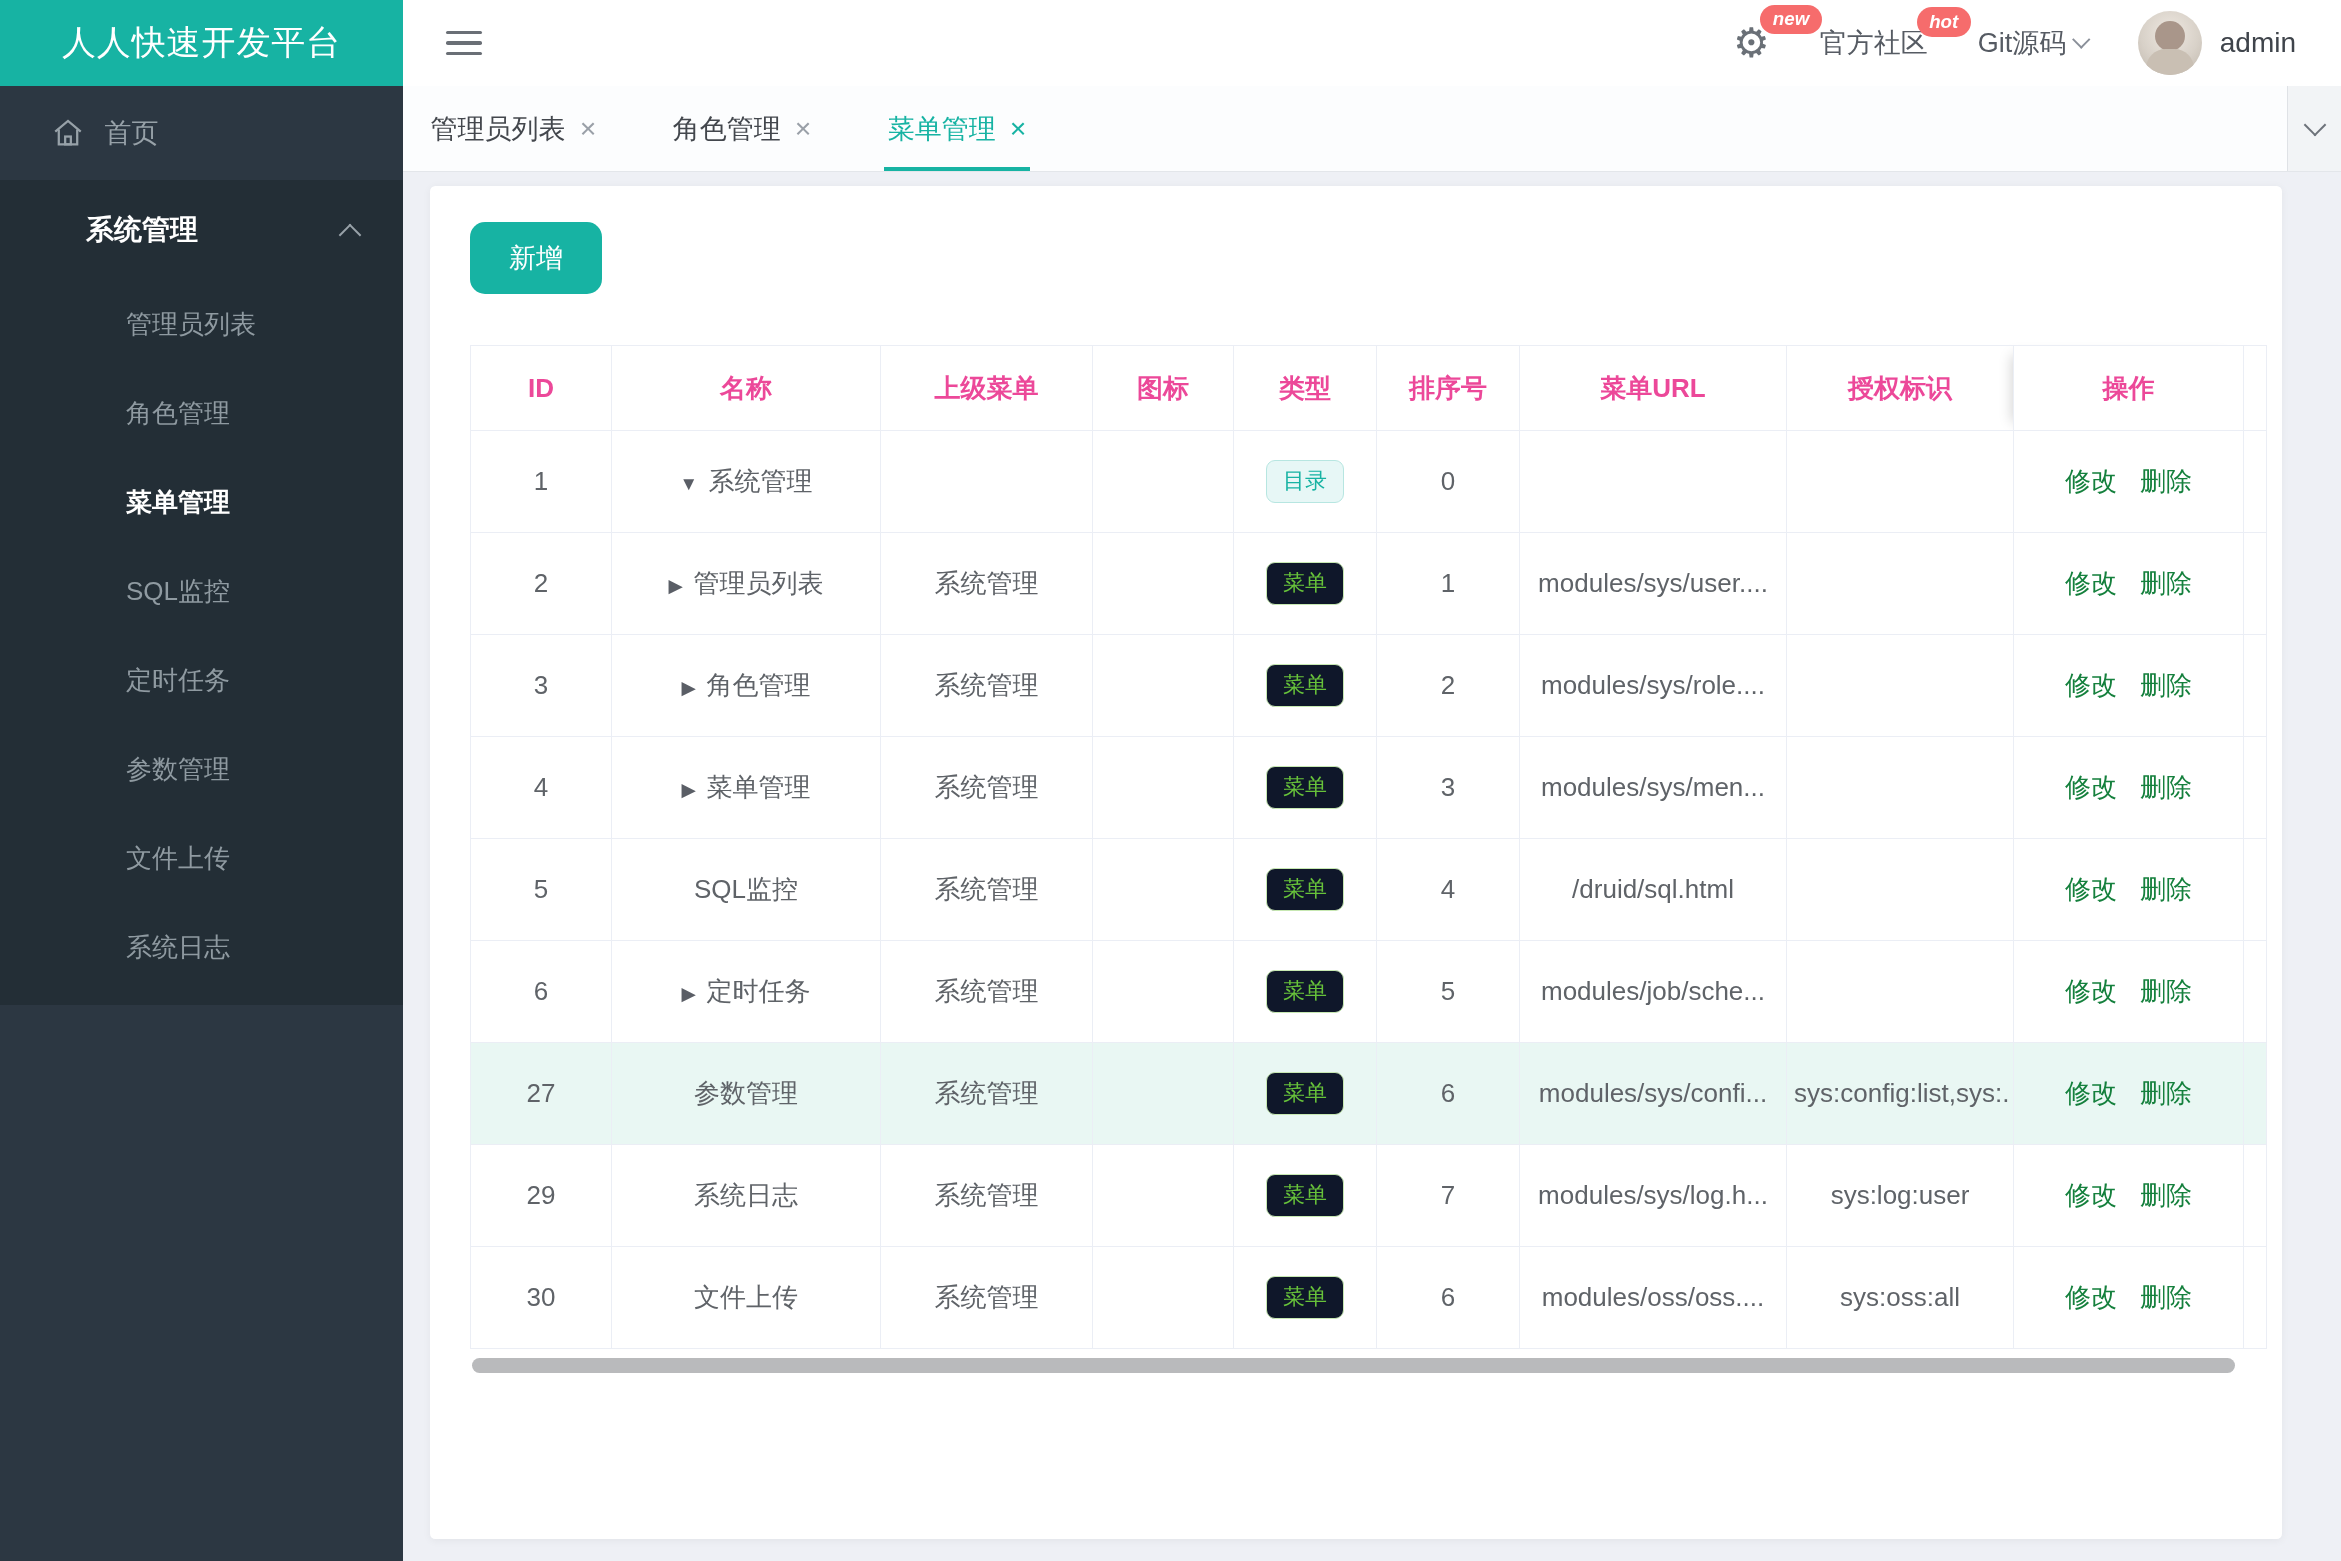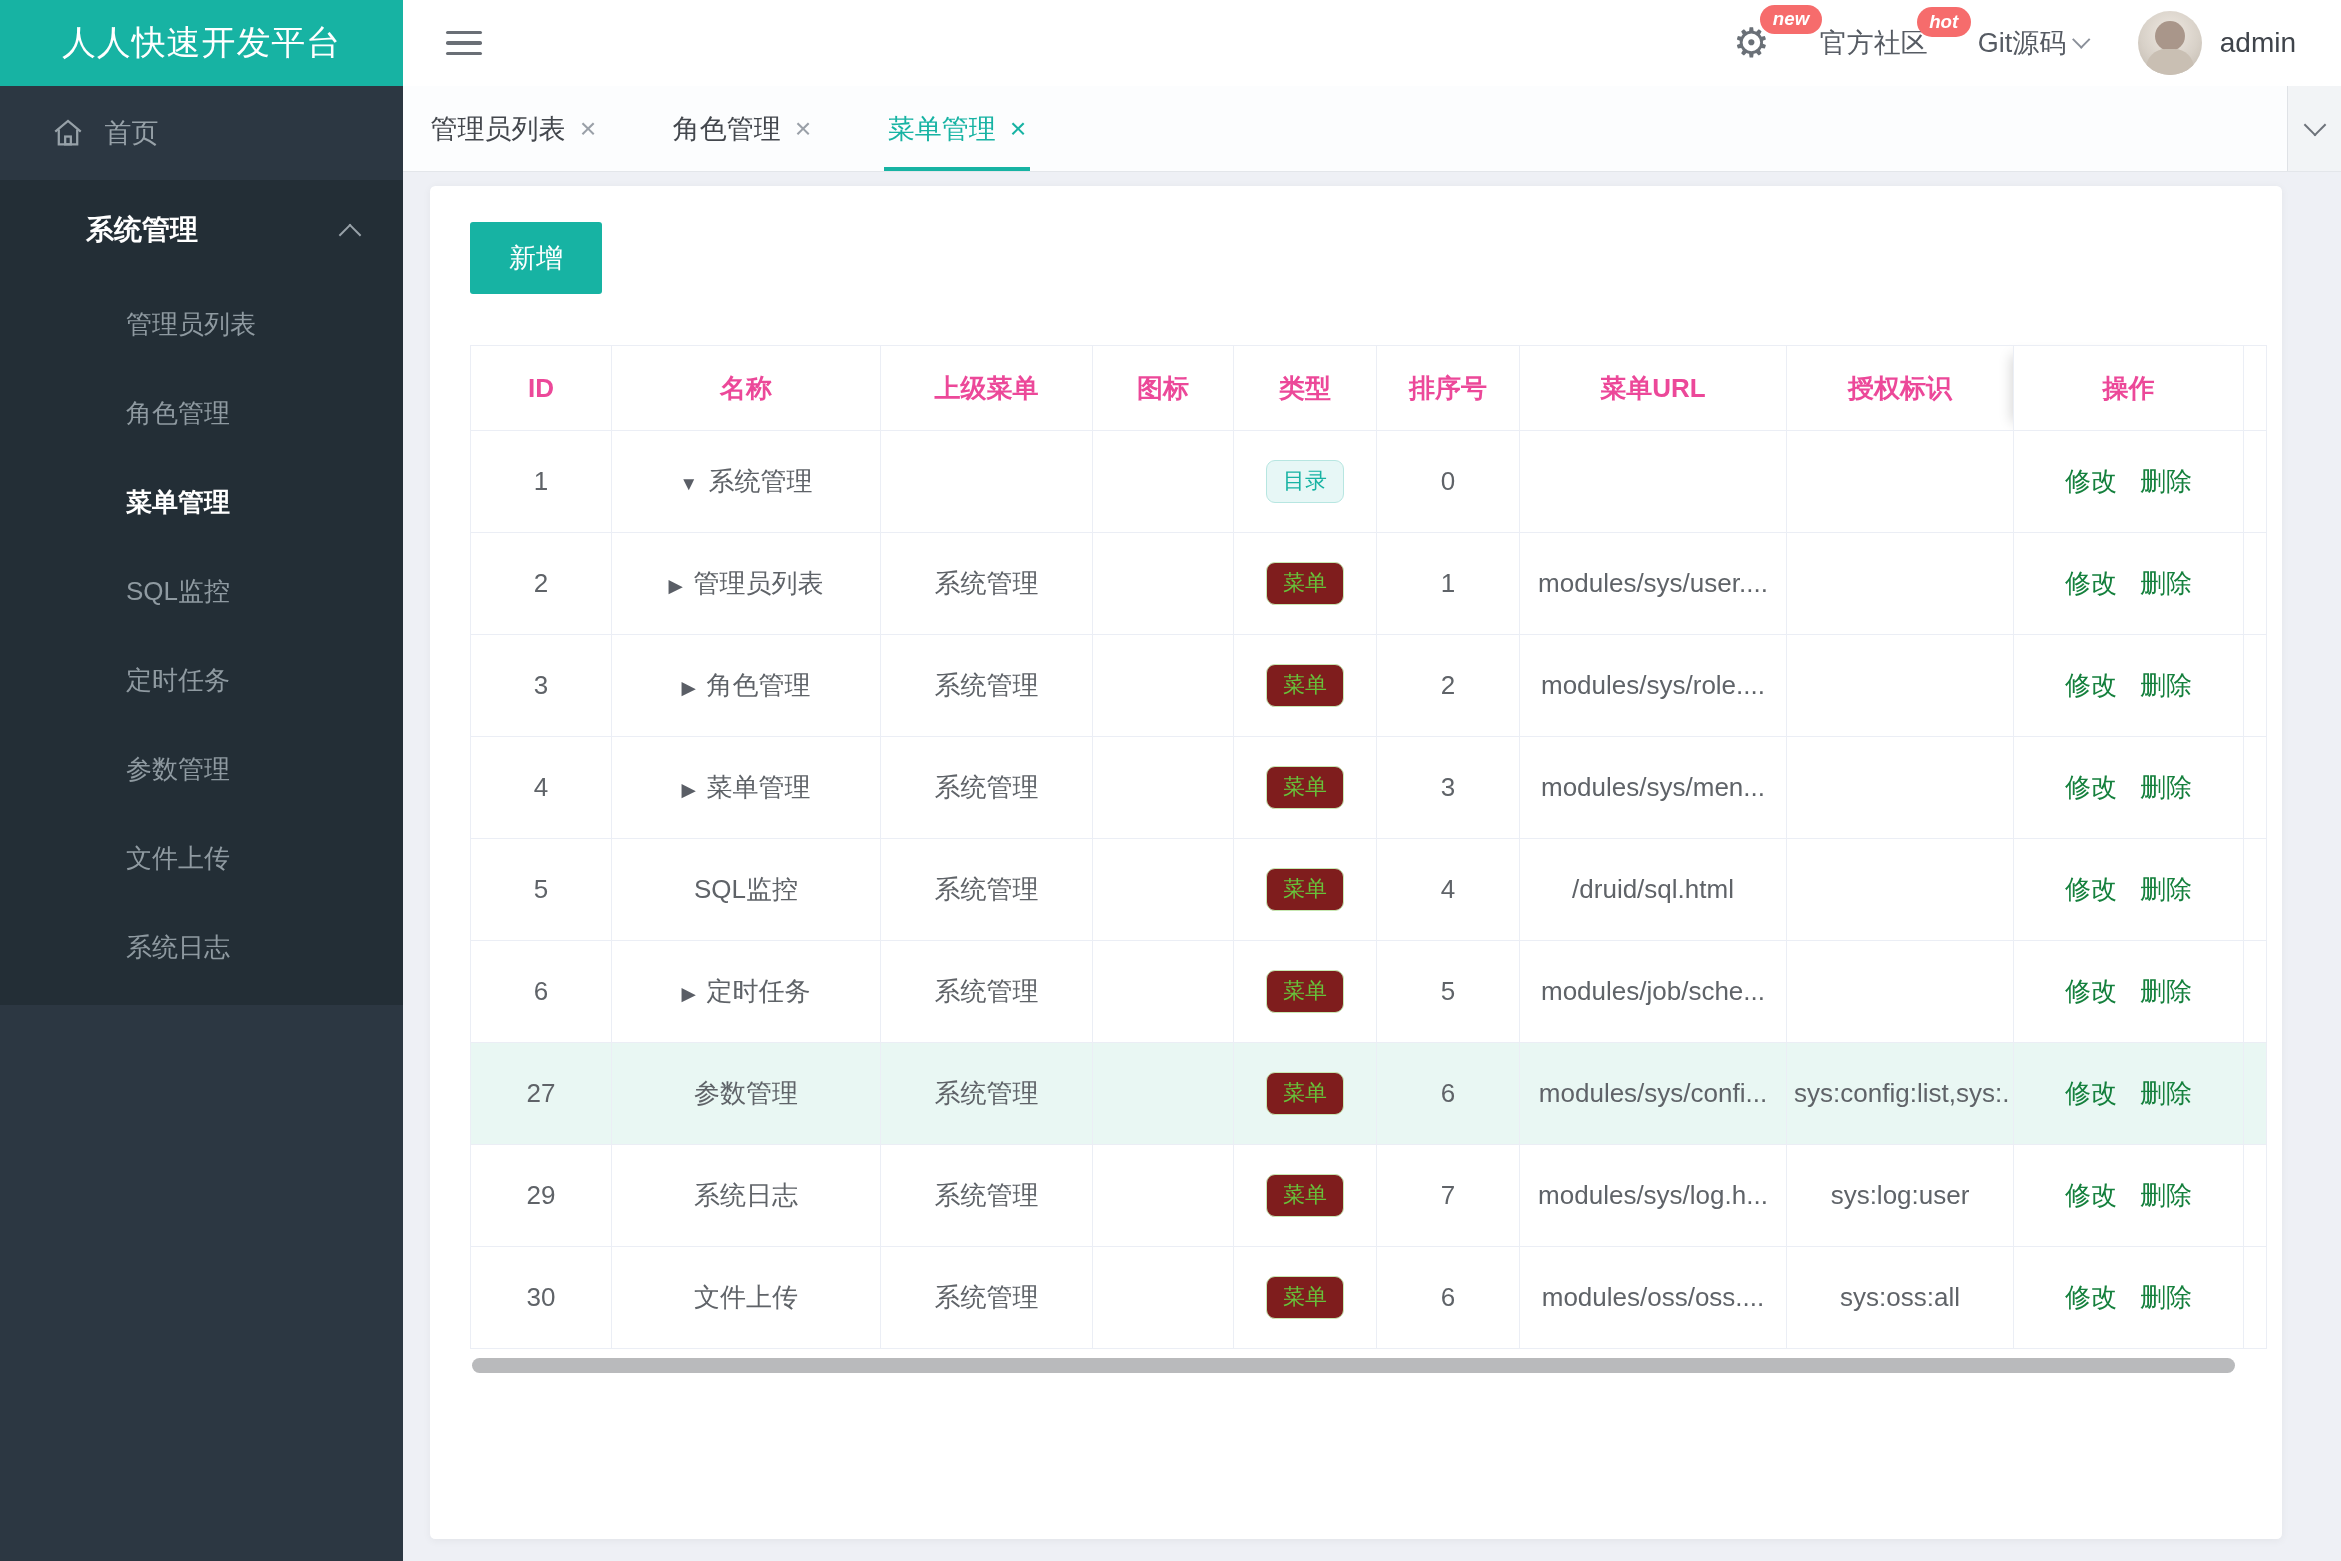--- a/index.html
+++ b/index.html
@@ -62,39 +62,39 @@
   .tab.active::after { content:""; position:absolute; left:0; right:0; bottom:0; height:4.5px; background:#17b3a3; }
   .tab-drop { position:absolute; right:0; top:0; bottom:0; width:55px; background:#f2f4f6;
     border-left:0.9px solid #dfe2e6; display:flex; align-items:center; justify-content:center; cursor:pointer; }
   .tab-drop .caret-sm { border-color:#6d727a; width:16px; height:16px; }
 
   .page { flex:1; padding:14.2px 60px 23px 27px; background:#eef0f5; min-height:0; }
   .card { background:#fff; border-radius:5.3px; height:100%; box-shadow:0 1.8px 9px rgba(0,0,0,.05);
     padding:36px 16px 0 40px; }
 
   .btn-add { display:inline-block; background:#17b3a3; color:#fff; font-size:27px;
-    padding:18px 39px; border:none; border-radius:3px; cursor:pointer; }
+    padding:18px 39px; border:none; border-radius:15px; cursor:pointer; }
 
   
   .tablewrap { margin-top:51px; width:1796px; }
   table { border-collapse:collapse; table-layout:fixed; width:1796px;
     border:0.9px solid #ebeef5; }
   col.c0{width:141px} col.c1{width:269px} col.c2{width:212px} col.c3{width:141px}
   col.c4{width:143px} col.c5{width:143px} col.c6{width:267px} col.c7{width:227px}
   col.c8{width:230px} col.c9{width:23px}
   th { height:85px; font-size:26px; color:#ec4899; font-weight:bold;
     border:0.9px solid #ebeef5; background:#fff; text-align:center; }
   td { height:102px; font-size:26px; color:#5f6368; border:0.9px solid #ebeef5;
     background:#fff; text-align:center; white-space:nowrap; overflow:hidden; padding:0 7.1px; }
   tr.hl td { background:#e9f7f3; }
   td.op, th.op { box-shadow:-10.7px 0 12.5px -9px rgba(0,0,0,.18); }
   .caret-exp { font-size:18.7px; color:#5a5e66; margin-right:10.7px; cursor:pointer; }
   .tag { display:inline-block; font-size:22px; padding:7.1px 16px; border-radius:9px; border:0.9px solid; line-height:1.2; }
   .tag-dir { color:#17b3a3; background:#e7f7f6; border-color:#b7e6e1; }
-  .tag-menu { color:#67c23a; background:#7f1d1d; border-color:#c7e8b2; }
+  .tag-menu { color:#67c23a; background:#0f172a; border-color:#c7e8b2; }
   .oplink { color:#15803d; cursor:pointer; text-decoration:none; }
   .oplink + .oplink { margin-left:23px; }
 
   .hscroll { width:1796px; padding:9px 0 5.3px 1.8px; }
   .hscroll .thumb { height:15px; width:1763px; background:#b9babc; border-radius:8px; cursor:pointer; }
 </style>
 </head>
 <body>
 
 <div class="topbar">

